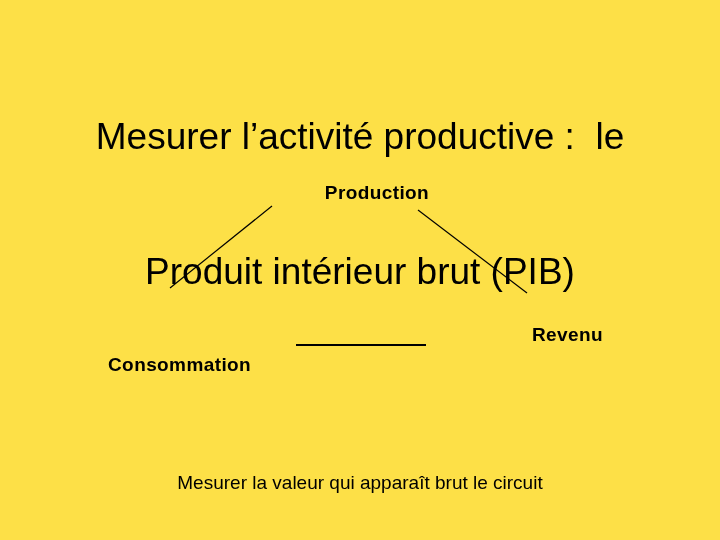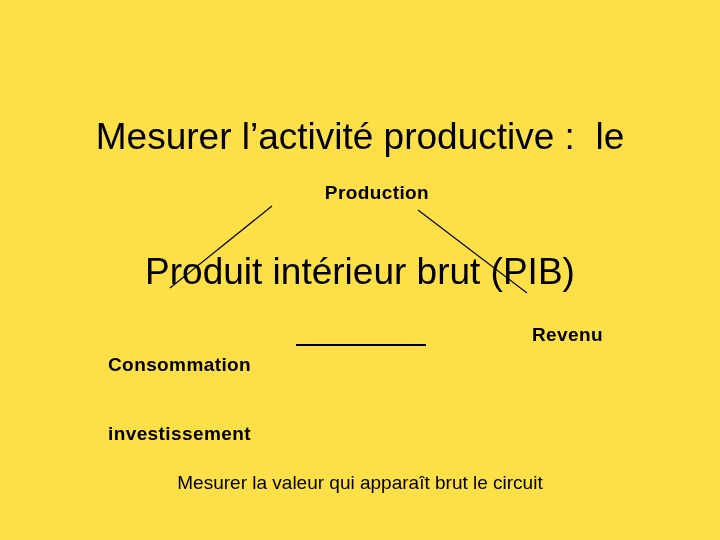--- a/index.html
+++ b/index.html
@@ -102,21 +102,20 @@
   <svg id="diagram" viewBox="0 0 720 540" width="720" height="540" xmlns="http://www.w3.org/2000/svg">
     <line x1="170" y1="288" x2="272" y2="206" stroke="#000000" stroke-width="1.2"></line>
     <line x1="418" y1="210" x2="527" y2="293" stroke="#000000" stroke-width="1.2"></line>
     <line x1="296" y1="345" x2="426" y2="345" stroke="#000000" stroke-width="2"></line>
   </svg>
 
   <div class="node-label" id="label-production">Production</div>
 
   <div class="node-label" id="label-consommation">
     <span class="lbl-line">Consommation</span>
-    <span class="lbl-line">investissement</span>
   </div>
 
   <div class="node-label" id="label-revenu">Revenu</div>
 
   <div id="caption-block">
     <span class="caption-line">Mesurer la valeur qui apparaît brut le circuit</span>
     
   </div>
 
 </div>

